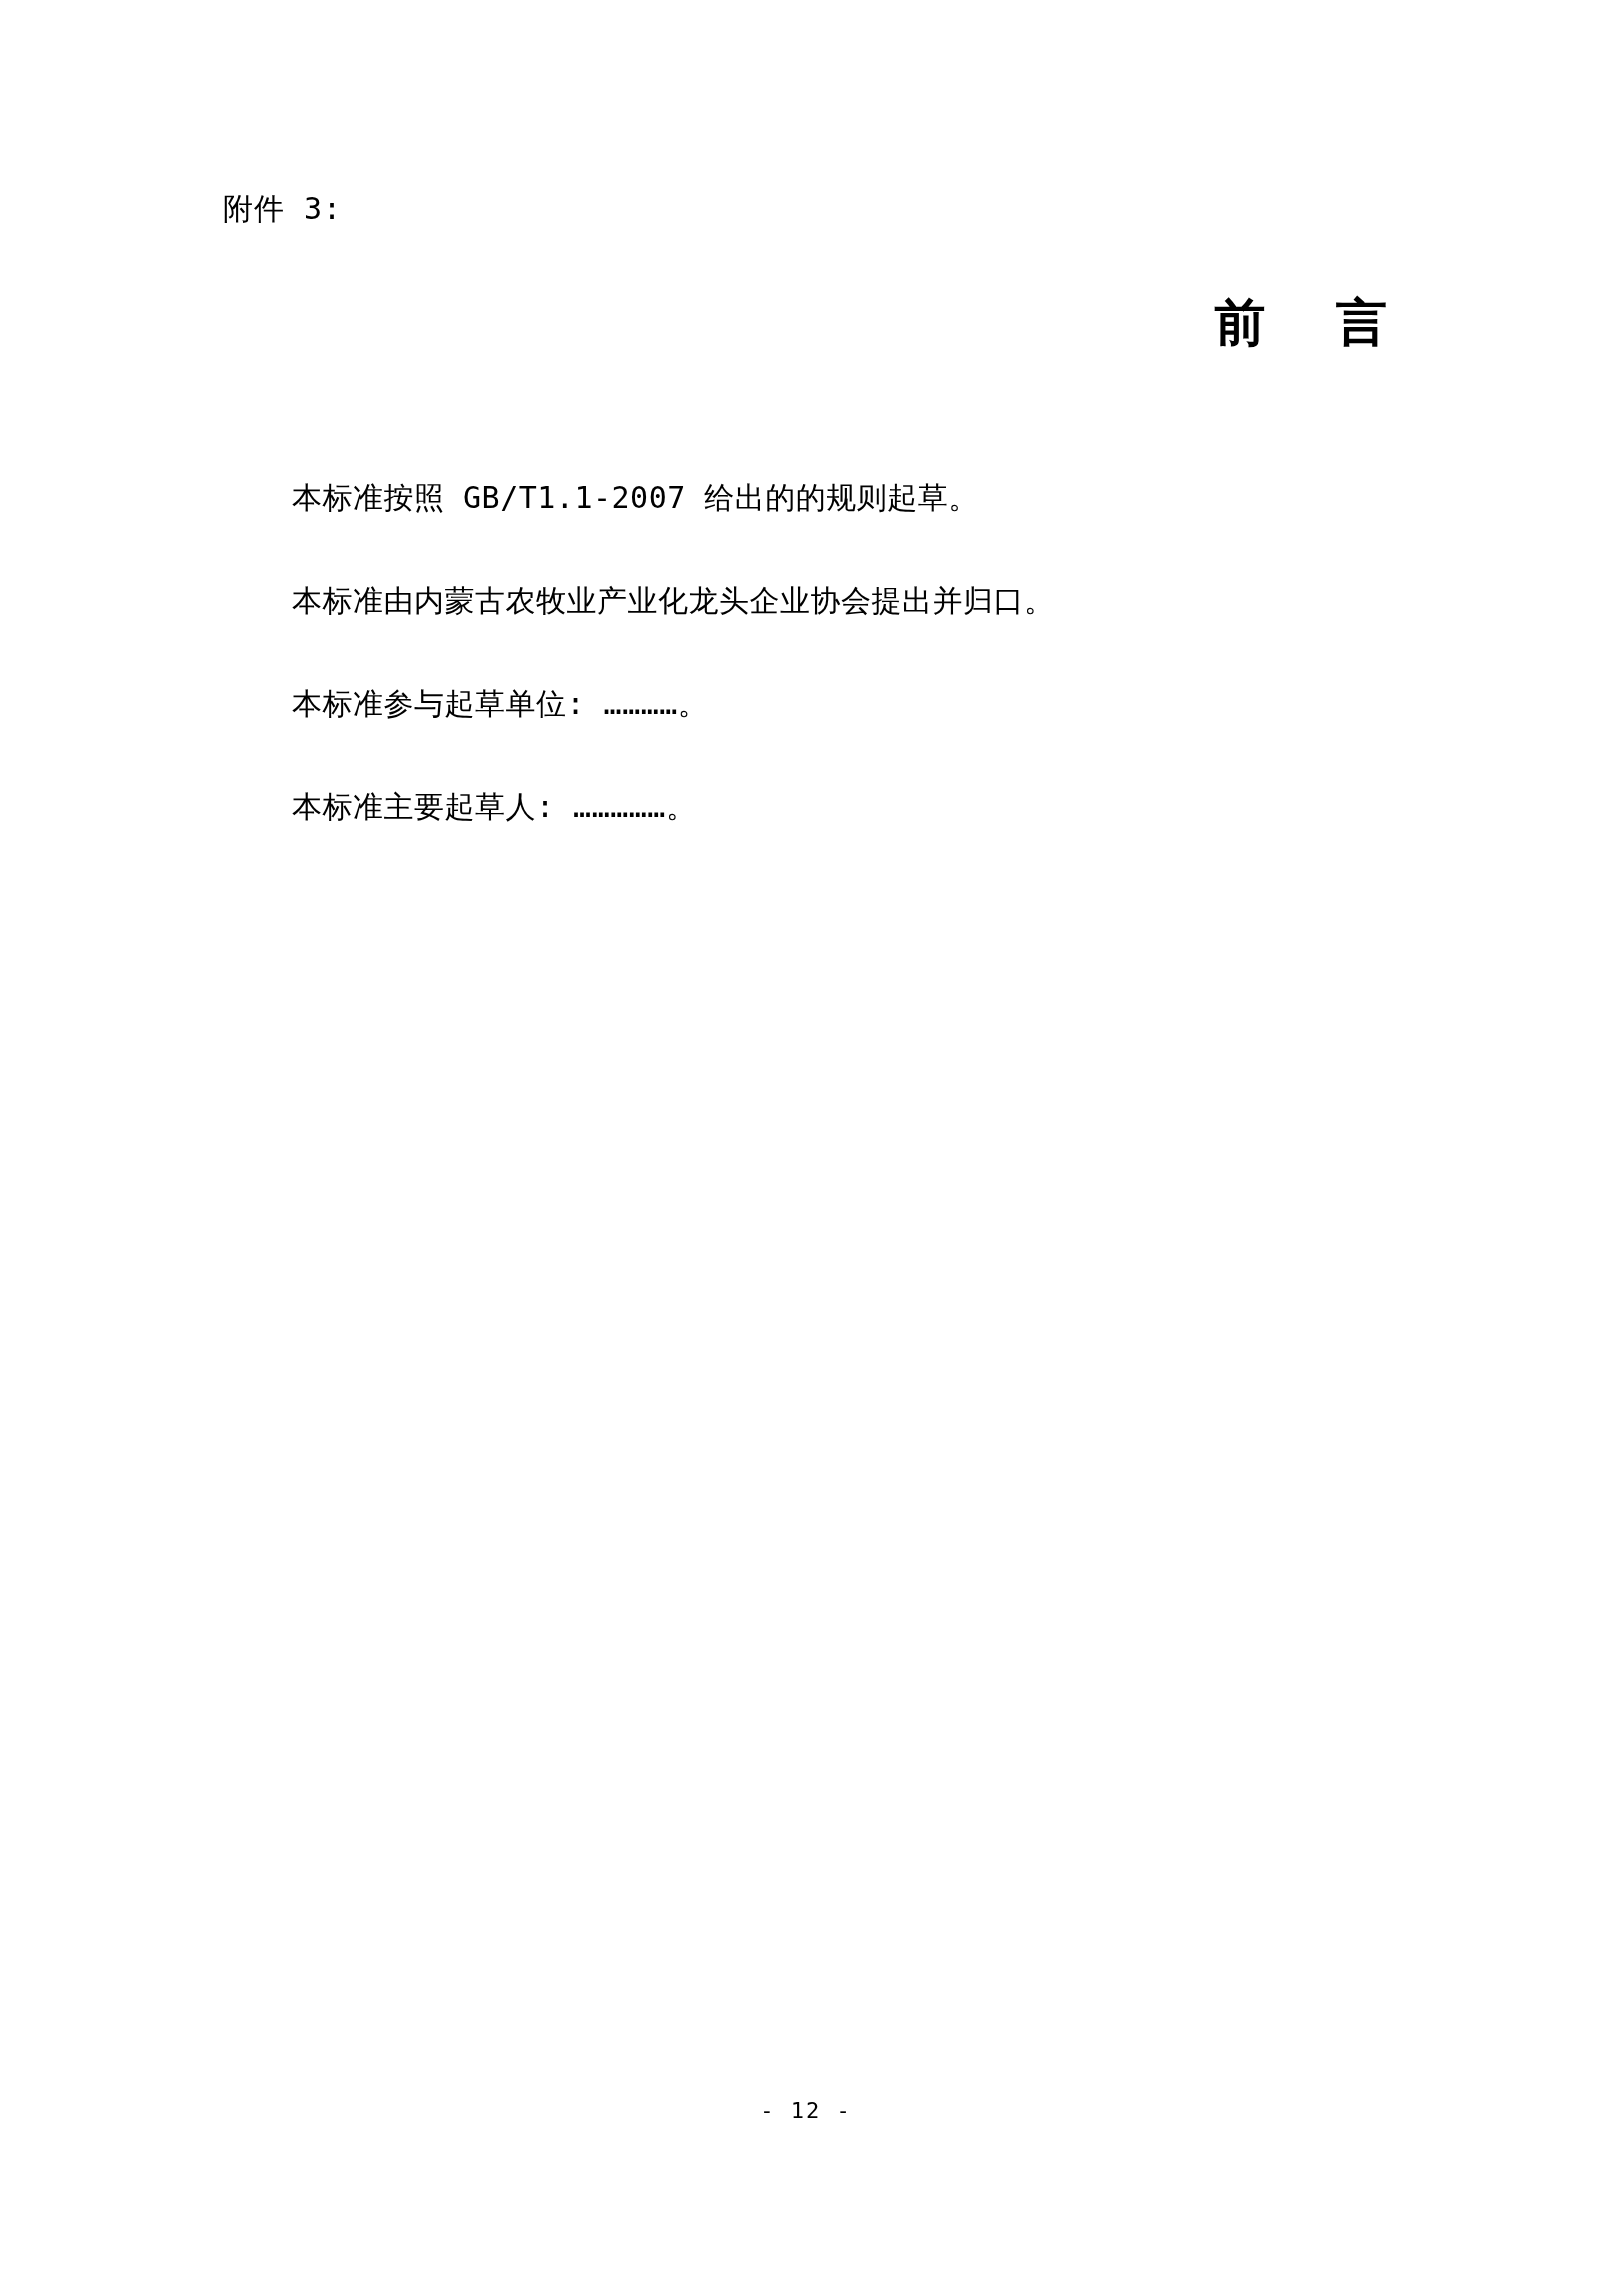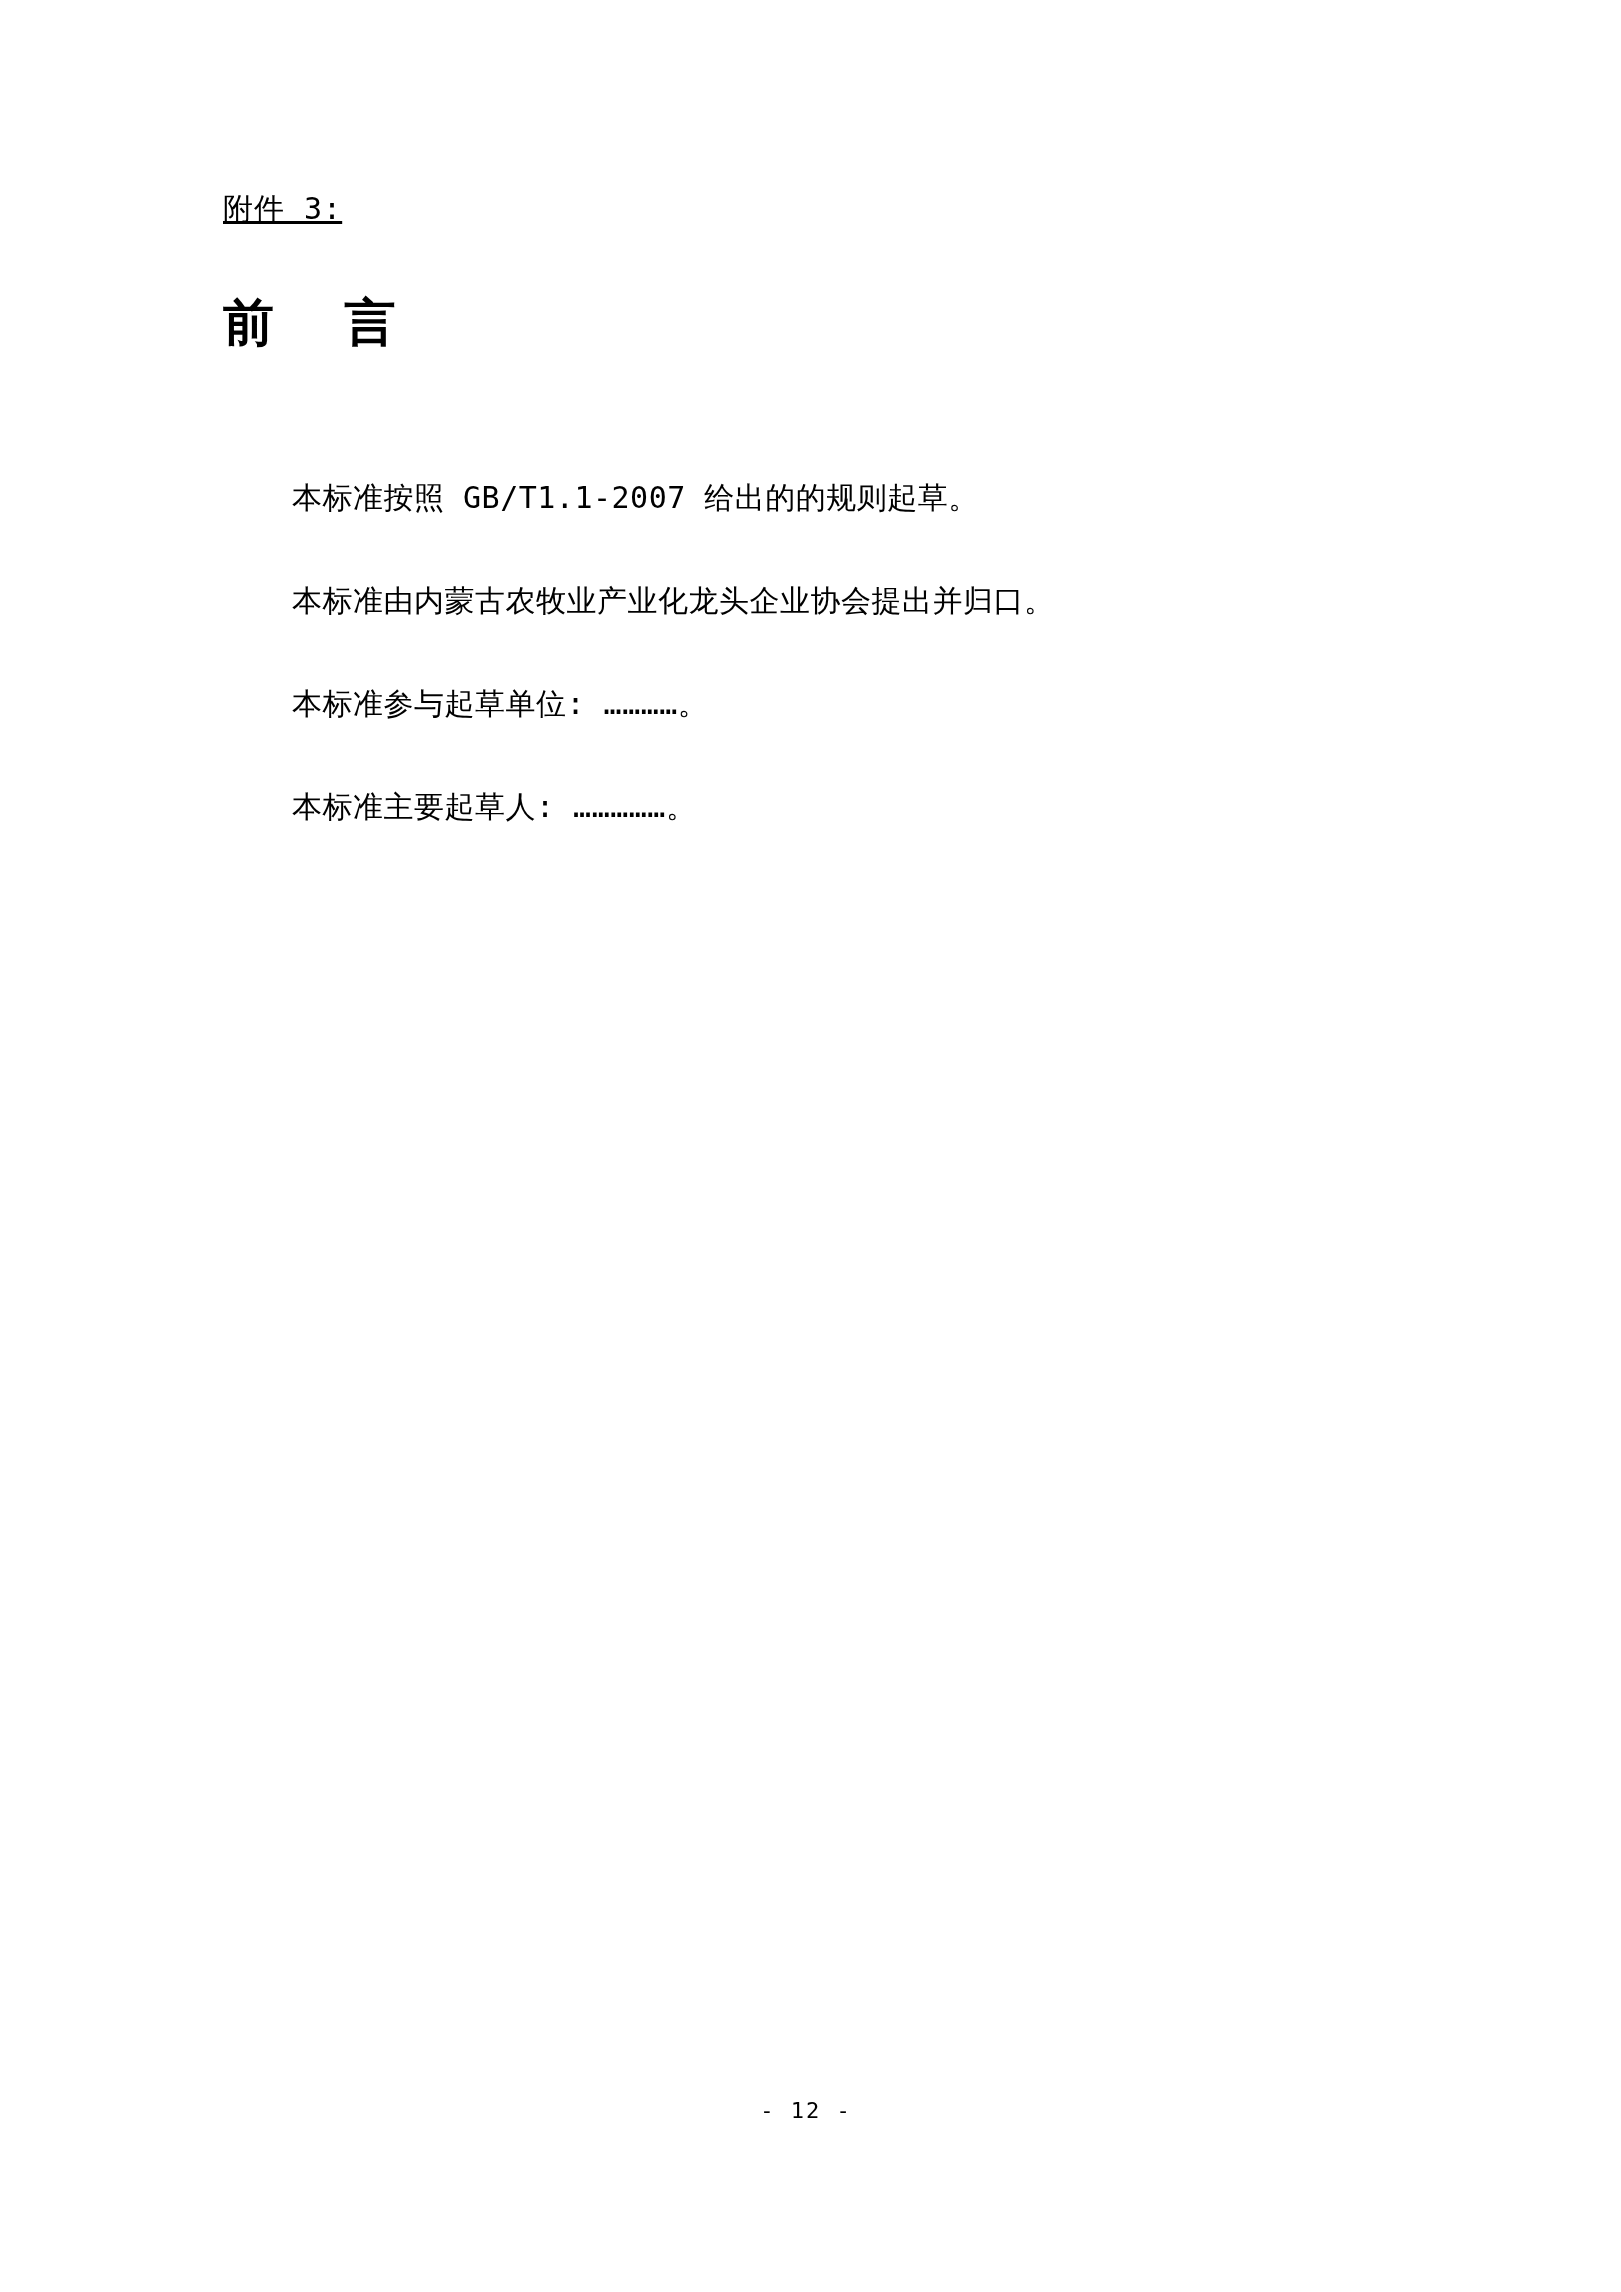--- a/index.html
+++ b/index.html
@@ -27,28 +27,27 @@
     height: 2293px;
   }
   .attachment-label {
     position: absolute;
     left: 0;
     top: 189px;
     font-family: "DejaVu Sans Mono", monospace;
     font-size: 30px;
     letter-spacing: 1px;
     white-space: nowrap;
-    text-decoration: underline;
   }
   .doc-title {
     position: absolute;
     left: 0;
     top: 289px;
     width: 1166px;
-    text-align: left;
+    text-align: right;
     font-family: "DejaVu Serif", serif;
     font-weight: bold;
     font-size: 51px;
     letter-spacing: 2px;
   }
   .doc-title .gap {
     display: inline-block;
     width: 29px;
   }
   .body-block {

